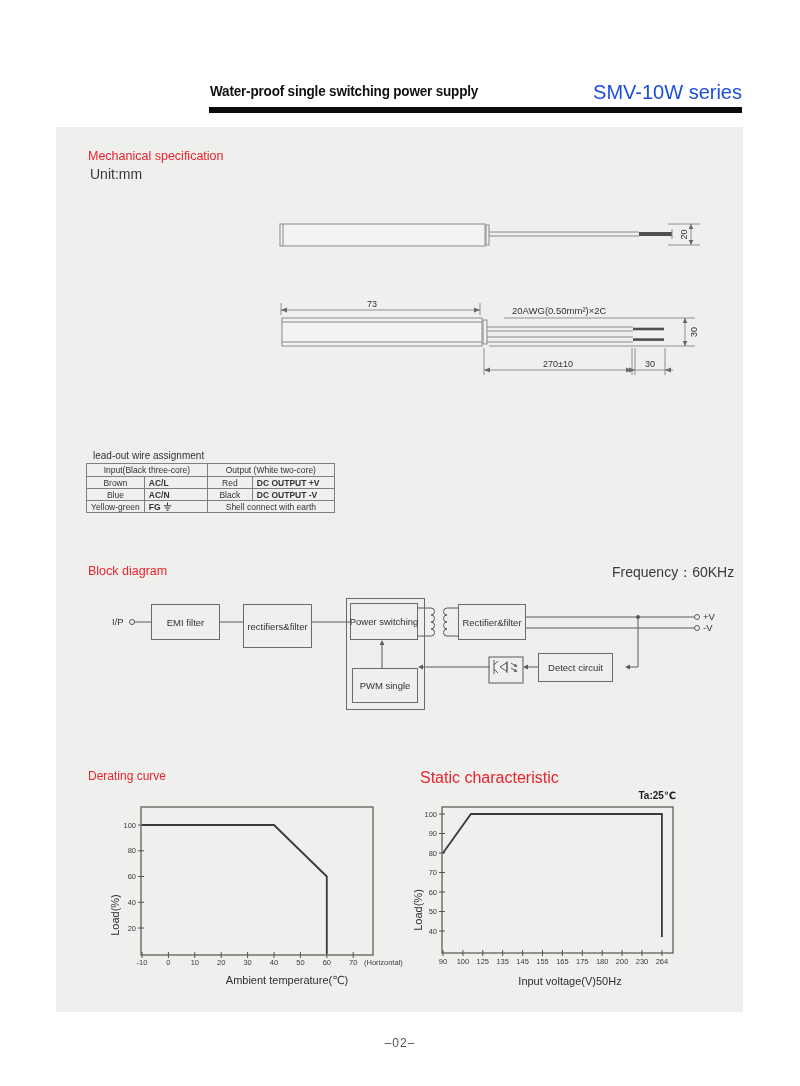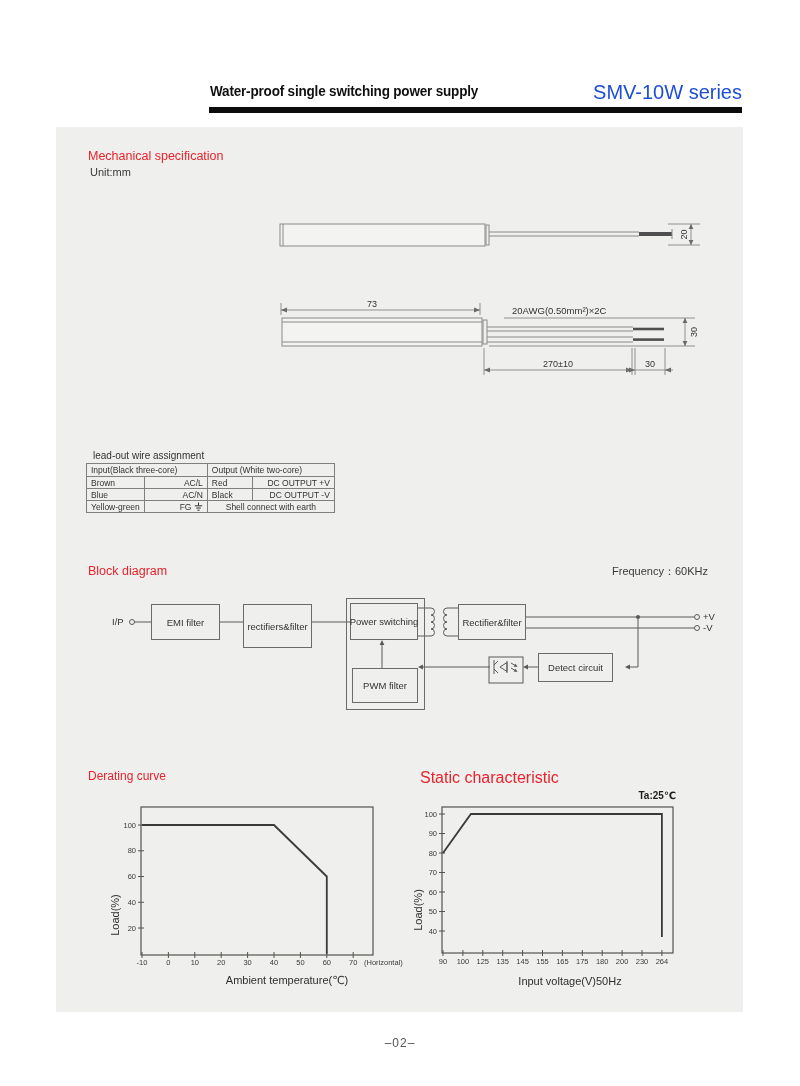--- a/index.html
+++ b/index.html
@@ -6,27 +6,27 @@
   html,body{width:800px;height:1086px}
   body{position:relative;background:#ffffff;font-family:"Liberation Sans","DejaVu Sans",sans-serif;color:#3a3a3a;overflow:hidden}
   .abs{position:absolute}
   
   .header-sub{position:absolute;left:210px;top:82px;font-size:15px;font-weight:bold;color:#101010;transform:scaleX(.9);transform-origin:left center;letter-spacing:-.2px;white-space:nowrap}
   .series{position:absolute;right:58px;top:81px;font-size:20px;color:#1d4ed8;white-space:nowrap}
   .rule{position:absolute;left:209px;top:107px;width:533px;height:6px;background:#0b0b0b}
   
   .panel{position:absolute;left:56px;top:127px;width:687px;height:885px;background:#efefed}
   .red-heading{position:absolute;color:#e8232e;font-size:12.5px;white-space:nowrap}
-  .small-label{position:absolute;font-size:11px;color:#3a3a3a;white-space:nowrap}
+  .small-label{position:absolute;font-size:14px;color:#3a3a3a;white-space:nowrap}
   
   .wire-title{font-size:10px;color:#333;padding-left:7px;margin-bottom:2px;white-space:nowrap}
   table.wire-table{border-collapse:collapse;font-size:8.5px;color:#333;table-layout:fixed}
-  table.wire-table th,table.wire-table td{border:1px solid #7f7f7f;padding:0 4px;height:12px;font-weight:normal;text-align:left;white-space:nowrap;overflow:hidden}
+  table.wire-table th,table.wire-table td{border:1px solid #7f7f7f;padding:0 4px;height:12px;font-weight:normal;text-align:center;white-space:nowrap;overflow:hidden}
   table.wire-table th{height:13px}
-  table.wire-table .b{font-weight:normal;text-align:right}
+  table.wire-table .b{font-weight:bold;text-align:left}
   table.wire-table .c{text-align:center}
   
   .block-box{position:absolute;border:1px solid #6b6b6b;display:flex;align-items:center;justify-content:center;font-size:9.5px;color:#333;text-align:center;white-space:nowrap}
   .outline-box{position:absolute;border:1px solid #6b6b6b}
   .bd-label{position:absolute;font-size:9.5px;color:#333;white-space:nowrap}
   
   svg{position:absolute;overflow:visible}
   svg text{font-family:"Liberation Sans","DejaVu Sans",sans-serif}
   .draw{stroke:#8a8a8a;stroke-width:1;fill:none}
   .draw-fill{fill:#f3f3f1;stroke:#8a8a8a;stroke-width:1}
@@ -215,21 +215,21 @@
     <span>EMI filter</span>
     </div>
   <div class="block-box" style="left:243px;top:604px;width:69px;height:44px">
     <span>rectifiers&amp;filter</span>
     </div>
   <div class="outline-box" style="left:346px;top:598px;width:79px;height:112px"></div>
   <div class="block-box" style="left:350px;top:603px;width:68px;height:37px">
     <span>Power switching</span>
     </div>
   <div class="block-box" style="left:352px;top:668px;width:66px;height:35px">
-    <span>PWM filter</span>
+    <span>PWM single</span>
     </div>
   <div class="block-box" style="left:458px;top:604px;width:68px;height:36px">
     <span>Rectifier&amp;filter</span>
     </div>
   <div class="block-box" style="left:538px;top:653px;width:75px;height:29px">
     <span>Detect circuit</span>
     </div>
   <span class="bd-label" style="left:703px;top:611px">+V</span>
   <span class="bd-label" style="left:703px;top:622px">-V</span>
 

